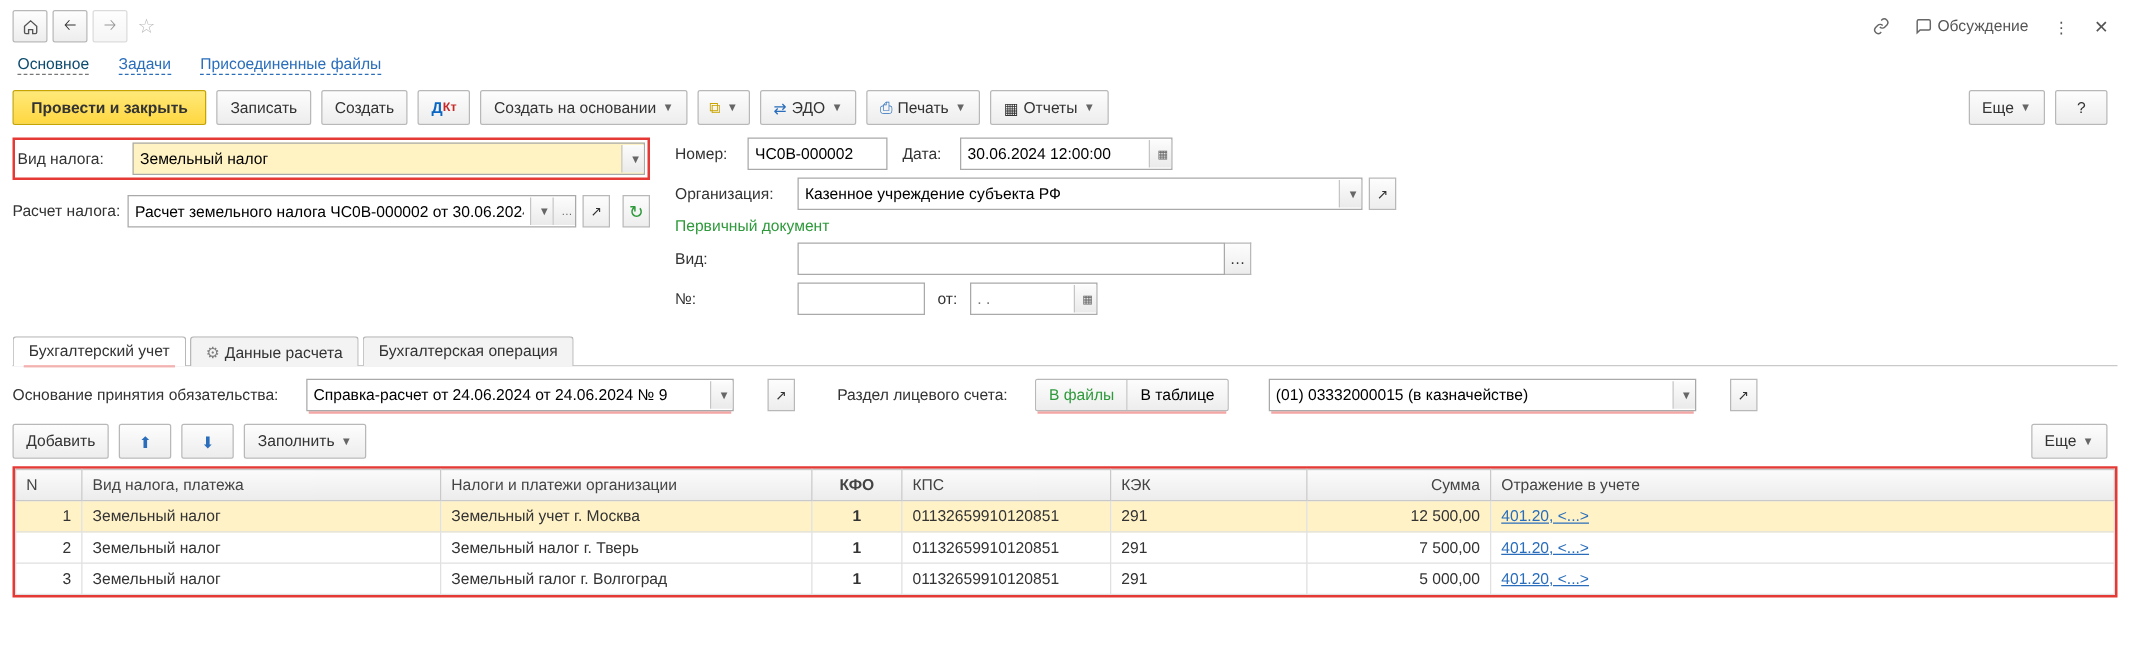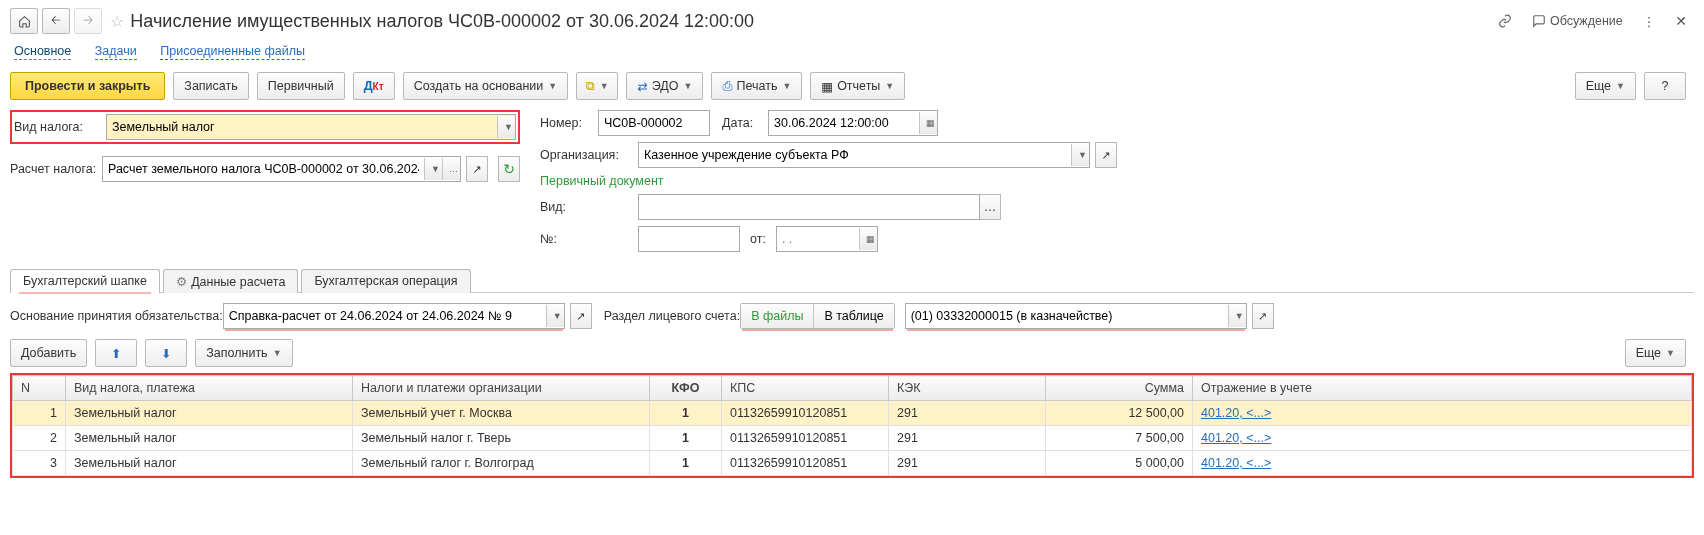--- a/index.html
+++ b/index.html
@@ -48,21 +48,21 @@
   .green-label { color:#2e9a3b; }
 
   
   .section-tabs { margin-top:10px; display:flex; border-bottom:1px solid #c9c9c9; }
   .section-tab { border:1px solid #b8b8b8; border-bottom:0; padding:4px 12px; margin-right:3px; background:#f3f3f3; cursor:pointer; border-radius:3px 3px 0 0; position:relative; top:1px; }
   .section-tab.active { background:#fff; }
   .section-tab.active::after { content:""; position:absolute; left:8px; right:8px; bottom:-1px; height:2px; background:rgba(229,57,53,0.35); }
   .gear { opacity:.6; margin-right:4px; }
 
   
-  .row2 { display:flex; align-items:center; padding:10px 0 6px 0; gap:0; }
+  .row2 { display:flex; align-items:center; padding:10px 0 6px 0; gap:22px; }
   .seg { display:inline-flex; border:1px solid #b8b8b8; border-radius:2px; overflow:hidden; }
   .seg button { border:0; background:linear-gradient(#fdfdfd,#ededed); height:24px; padding:0 10px; cursor:pointer; font-size:12.5px; }
   .seg button.on { color:#2e9a3b; }
   .seg button + button { border-left:1px solid #c5c5c5; }
 
   
   .tbl-toolbar { display:flex; align-items:center; padding:4px 0 6px 0; }
   .arrow-btn { width:28px; text-align:center; }
 
   
@@ -87,21 +87,20 @@
           <path d="M3 11l9-8 9 8v9a2 2 0 0 1-2 2h-4v-6h-6v6H5a2 2 0 0 1-2-2z"></path>
         </svg>
   </span>
   <span class="iconbtn">
     <span>🡠</span>
   </span>
   <span class="iconbtn" style="opacity:.5;">
     <span>🡢</span>
   </span>
   <span class="star">☆</span>
-  <h1 class="page-title">Начисление имущественных налогов ЧС0В-000002 от 30.06.2024 12:00:00</h1>
   <div class="title-spacer"></div>
   <span class="tr-btn">
     <svg viewBox="0 0 24 24" fill="none" stroke="#666" stroke-width="2">
           <path d="M10 13a5 5 0 0 0 7 0l3-3a5 5 0 0 0-7-7l-1 1"></path>
           <path d="M14 11a5 5 0 0 0-7 0l-3 3a5 5 0 0 0 7 7l1-1"></path>
         </svg>
   </span>
   <span class="tr-btn">
     <svg viewBox="0 0 24 24" fill="none" stroke="#666" stroke-width="2">
           <path d="M21 15a2 2 0 0 1-2 2H7l-4 4V5a2 2 0 0 1 2-2h14a2 2 0 0 1 2 2z"></path>
@@ -118,21 +117,21 @@
 
 <div class="subtabs">
   <span class="subtab active">Основное</span>
   <span class="subtab">Задачи</span>
   <span class="subtab">Присоединенные файлы</span>
 </div>
 
 <div class="toolbar">
   <span class="btn primary">Провести и закрыть</span>
   <span class="btn">Записать</span>
-  <span class="btn">Первичный</span>
+  <span class="btn">Создать</span>
   <span class="btn small">
         <span style="color:#0b67c3;font-weight:bold">Д</span>
         <span style="color:#c62828;font-weight:bold;font-size:10px">Кт</span>
       </span>
   <span class="btn">
         <span>Создать на основании</span>
         <span class="caret">▼</span>
       </span>
   <span class="btn small">
         <span style="color:#caa400">⧉</span>
@@ -230,21 +229,21 @@
       <span style="margin:0 10px">от:</span>
       <div class="input-wrap" style="width:100px">
         <input style="width: 100%; color: rgb(170, 170, 170);" placeholder=". .">
         <button class="dd-btn"><span>▦</span></button>
       </div>
     </div>
   </div>
 </div>
 
 <div class="section-tabs">
-  <div class="section-tab active">Бухгалтерский шапке</div>
+  <div class="section-tab active">Бухгалтерский учет</div>
   <div class="section-tab"><span class="gear">⚙</span><span>Данные расчета</span></div>
   <div class="section-tab">Бухгалтерская операция</div>
 </div>
 
 <div class="row2">
   <span>Основание принятия обязательства:</span>
   <div class="input-wrap under-red" style="width:340px">
     <input style="width: 100%;" value="Справка-расчет от 24.06.2024 от 24.06.2024 № 9">
     <button class="dd-btn">▼</button>
   </div>

